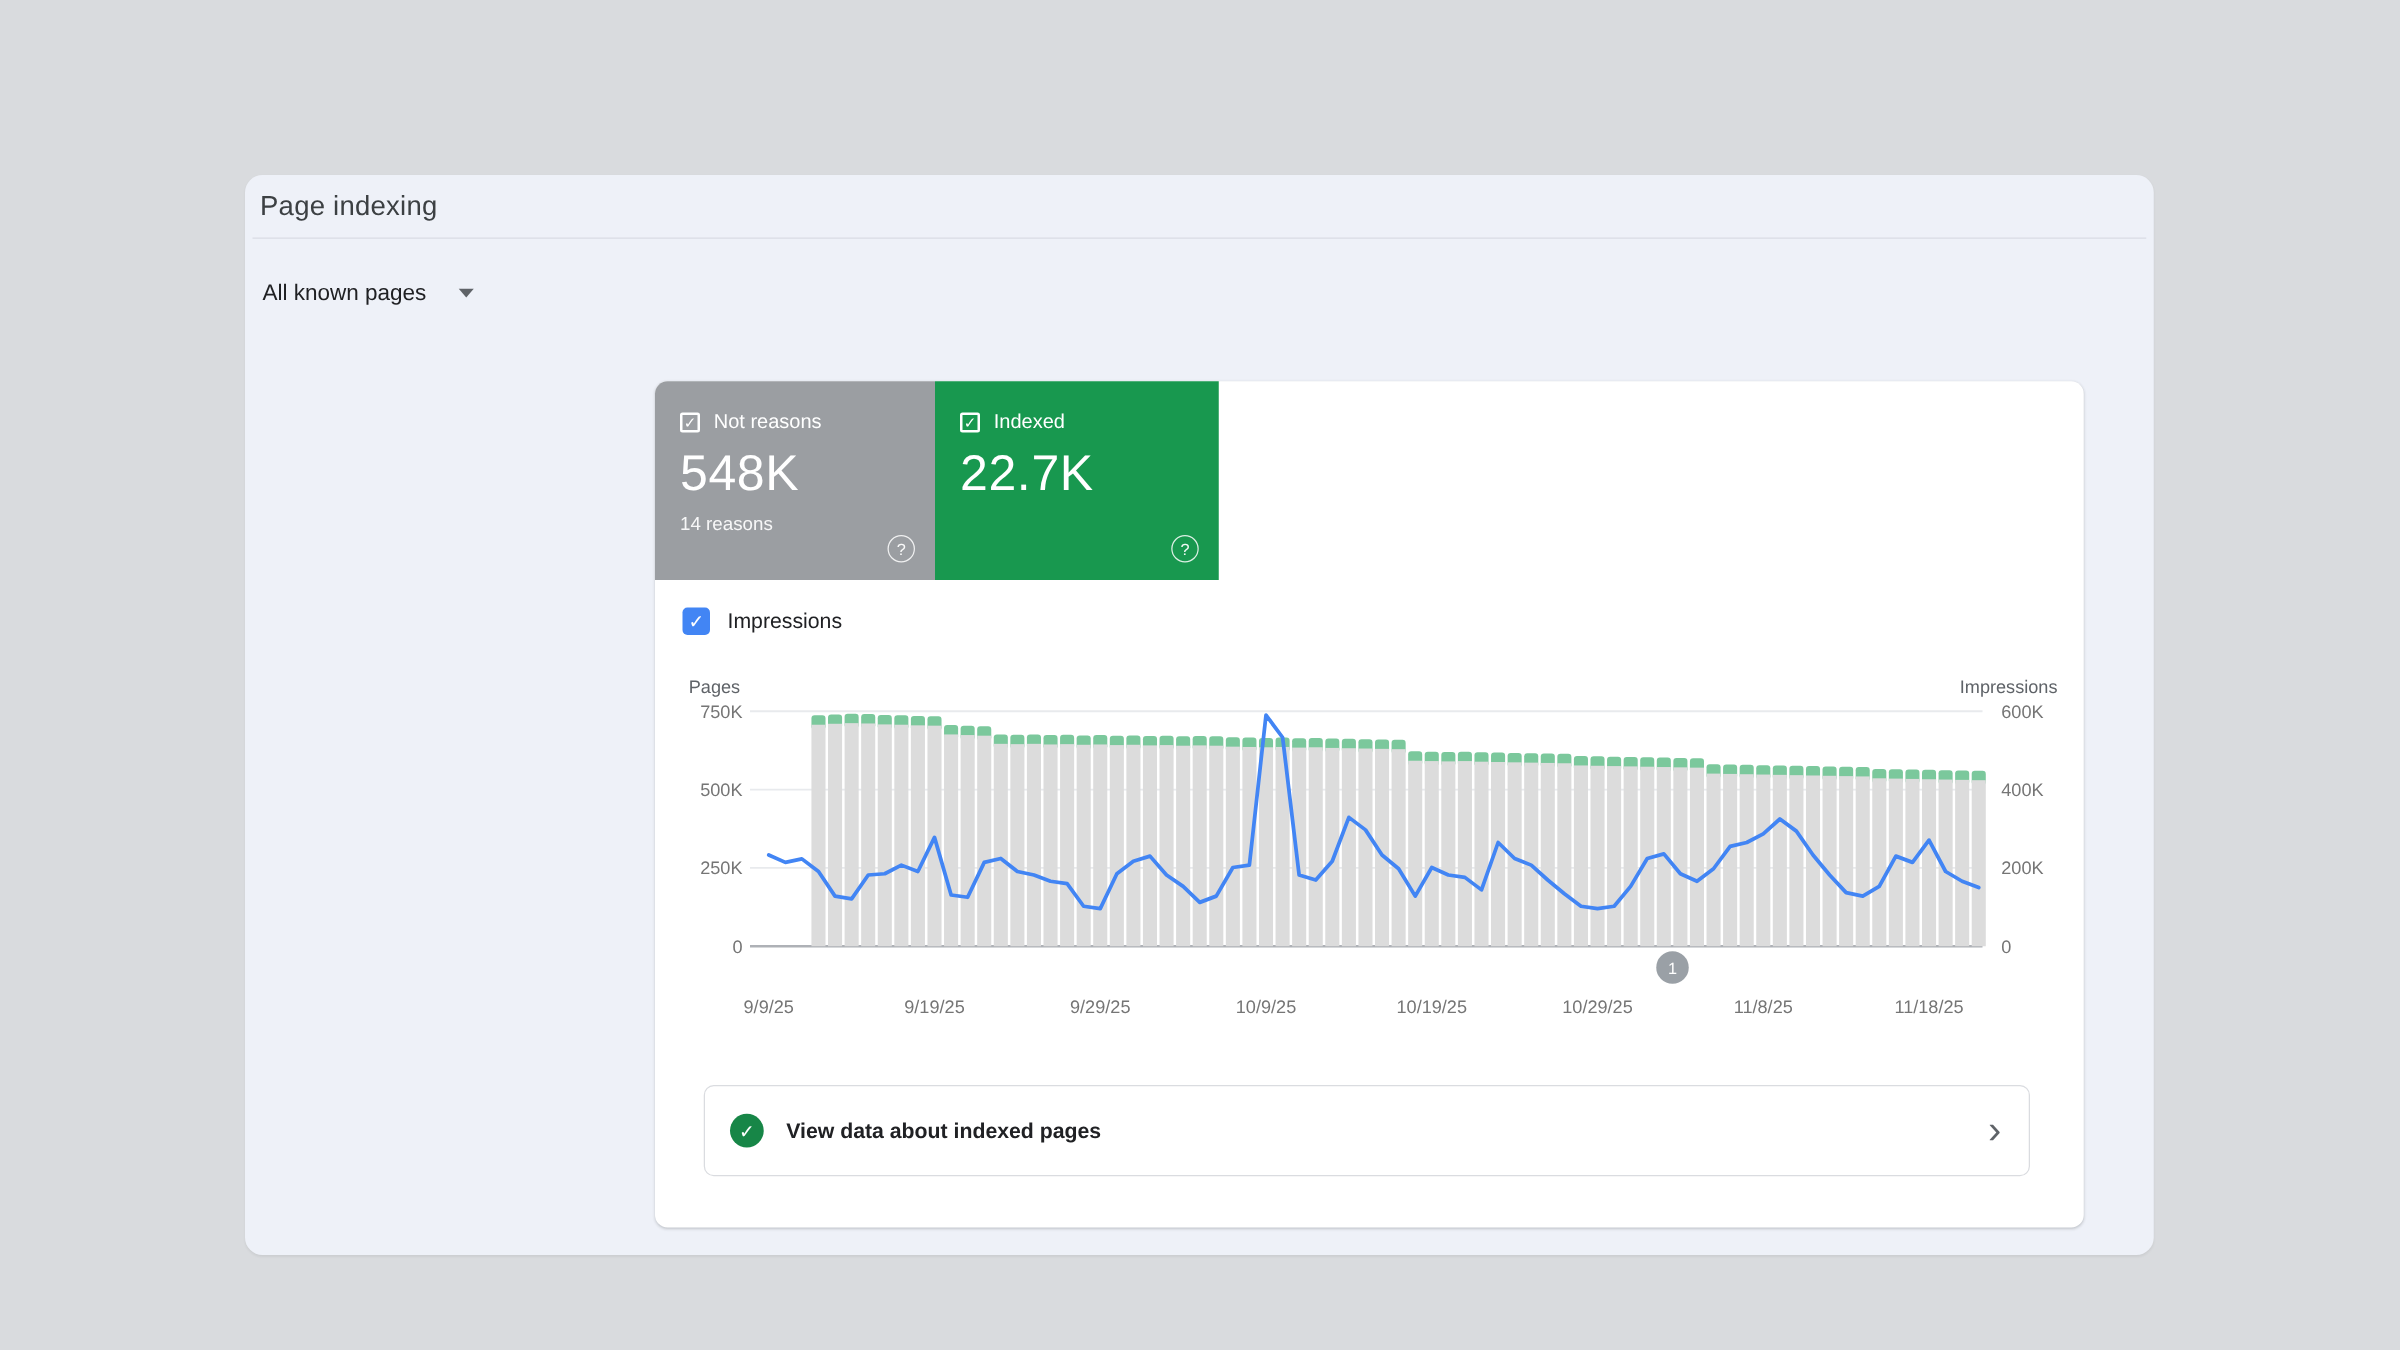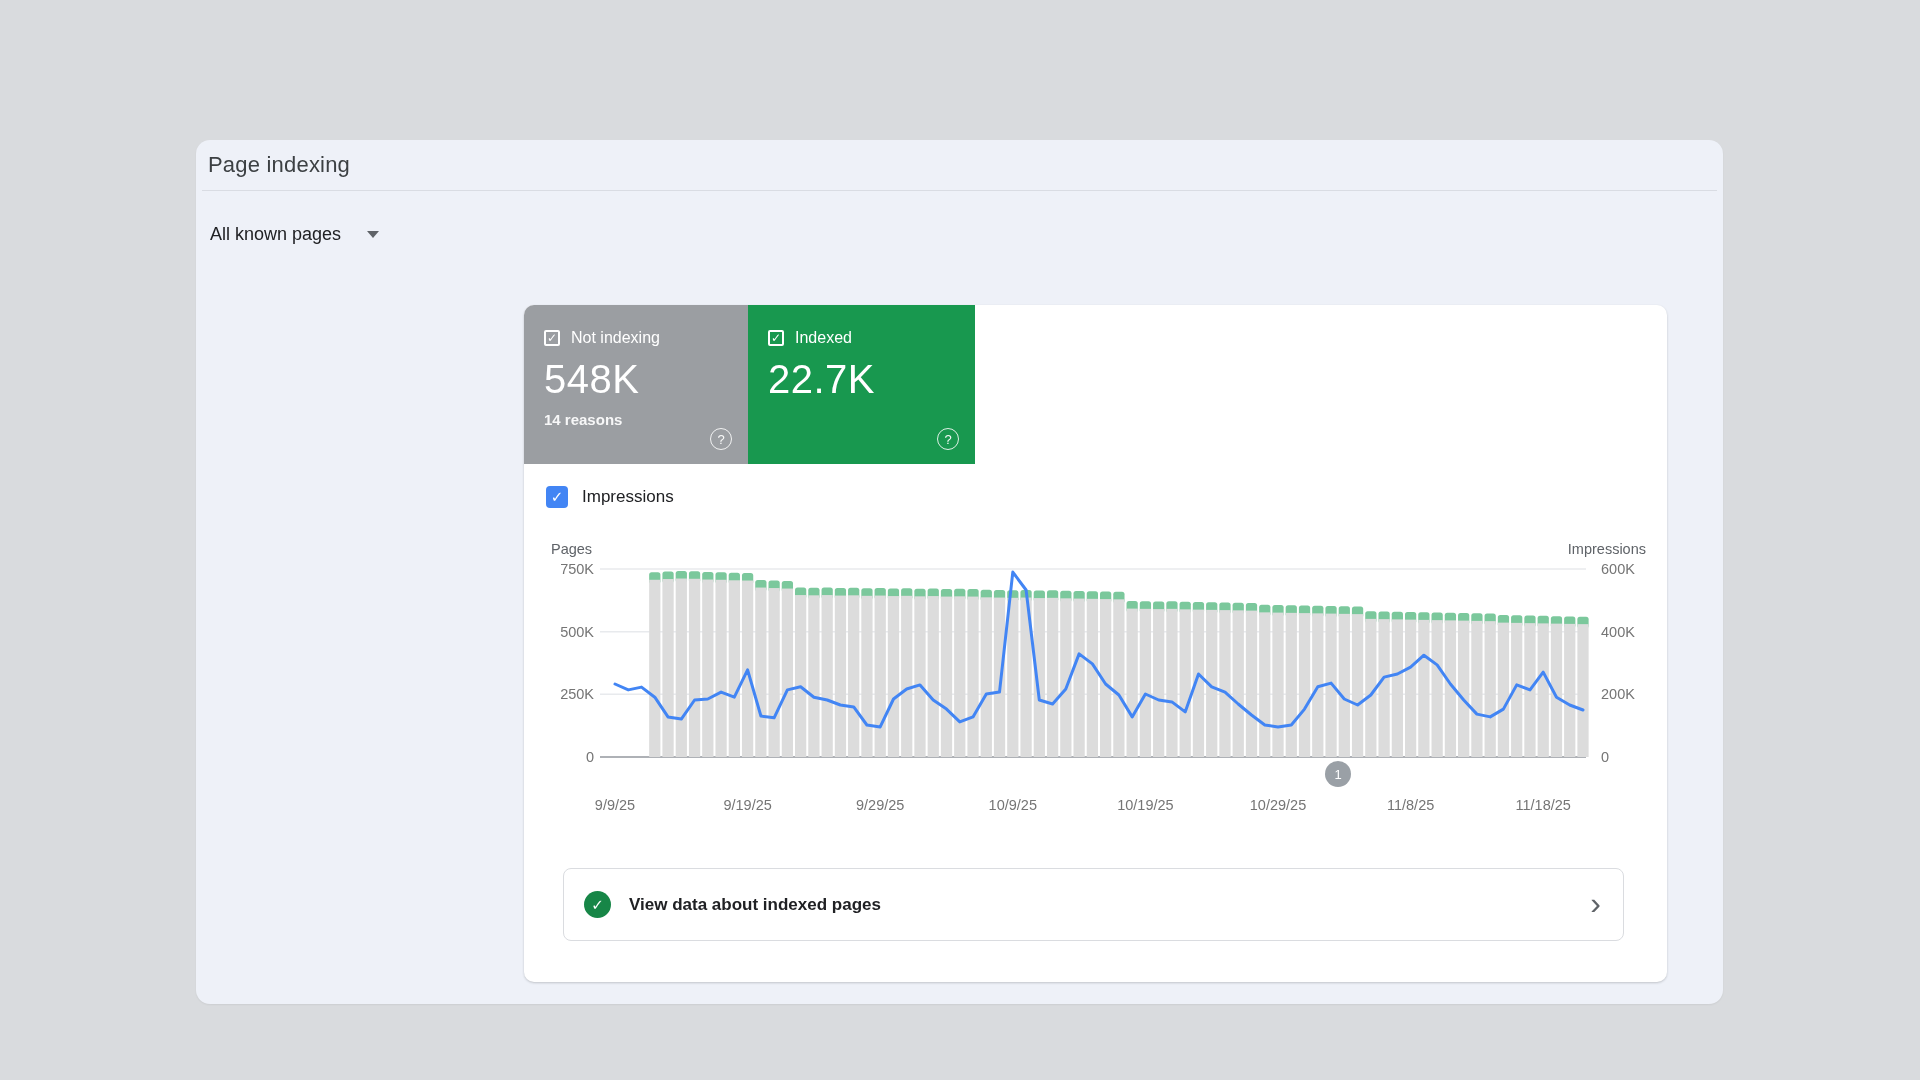--- a/index.html
+++ b/index.html
@@ -25,21 +25,21 @@
 
   .summary { position:absolute; left:0; top:0; height:159px; display:flex; }
   .sum-block { position:relative; width:224px; height:159px; color:#ffffff; cursor:pointer; }
   .sum-block.not-indexed { background:#9b9ea2; border-top-left-radius:10px; }
   .sum-block.indexed { width:227px; background:#18984f; }
   .sum-head { position:absolute; left:20px; top:24px; display:flex; align-items:center; gap:11px; }
   .cbx { width:16px; height:16px; border:2px solid #ffffff; border-radius:2px; display:flex;
          align-items:center; justify-content:center; font-size:12px; line-height:1; color:#fff; }
   .sum-label { font-size:16px; }
   .sum-value { position:absolute; left:20px; top:52px; font-size:40px; font-weight:400; letter-spacing:.5px;text-align:right; }
-  .sum-sub { position:absolute; left:20px; top:106px; font-size:15px; color:rgba(255,255,255,.92);font-weight:bold; }
+  .sum-sub { position:absolute; left:20px; top:106px; font-size:15px; color:rgba(255,255,255,.92); }
   .help-icon { position:absolute; right:16px; bottom:14px; width:22px; height:22px; border-radius:50%;
                border:1.5px solid rgba(255,255,255,.85); color:rgba(255,255,255,.95); font-size:13px;
                display:flex; align-items:center; justify-content:center; cursor:pointer; }
 
   .imp-toggle { position:absolute; left:22px; top:181px; display:flex; align-items:center; gap:14px;
                 cursor:pointer; }
   .imp-box { width:22px; height:22px; background:#4285f4; border-radius:4px; color:#fff; font-size:15px;
              font-weight:bold; display:flex; align-items:center; justify-content:center; }
   .imp-label { font-size:17px; color:#202124; }
 
@@ -242,21 +242,21 @@
           <text x="621.4109589041095" y="505" text-anchor="middle" font-size="14.5" fill="#757575">10/19/25</text>
           <text x="754.013698630137" y="505" text-anchor="middle" font-size="14.5" fill="#757575">10/29/25</text>
           <text x="886.6164383561644" y="505" text-anchor="middle" font-size="14.5" fill="#757575">11/8/25</text>
           <text x="1019.2191780821918" y="505" text-anchor="middle" font-size="14.5" fill="#757575">11/18/25</text>
         </svg>
 
       <div class="summary">
         <div class="sum-block not-indexed">
           <div class="sum-head">
             <span class="cbx">✓</span>
-            <span class="sum-label">Not indexing</span>
+            <span class="sum-label">Not reasons</span>
           </div>
           <div class="sum-value">548K</div>
           <div class="sum-sub">14 reasons</div>
           <div class="help-icon">?</div>
         </div>
         <div class="sum-block indexed">
           <div class="sum-head">
             <span class="cbx">✓</span>
             <span class="sum-label">Indexed</span>
           </div>

